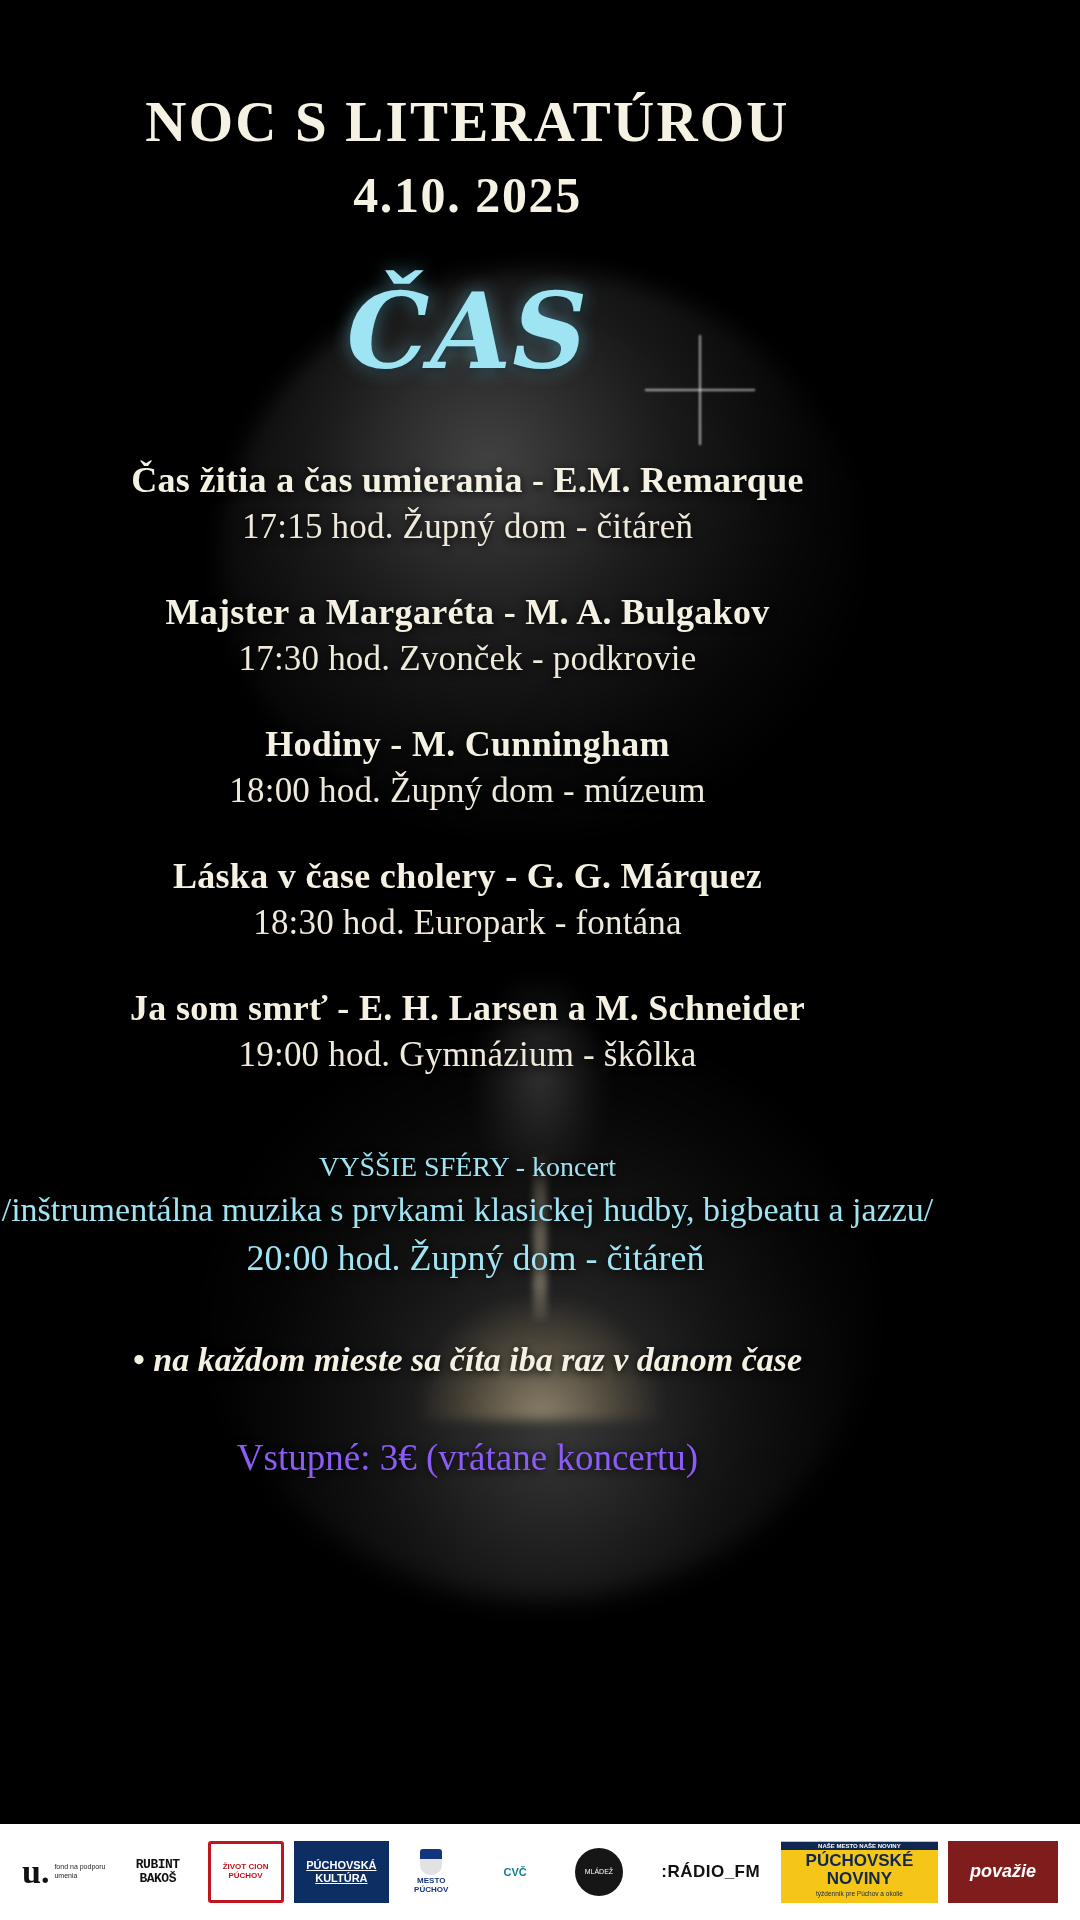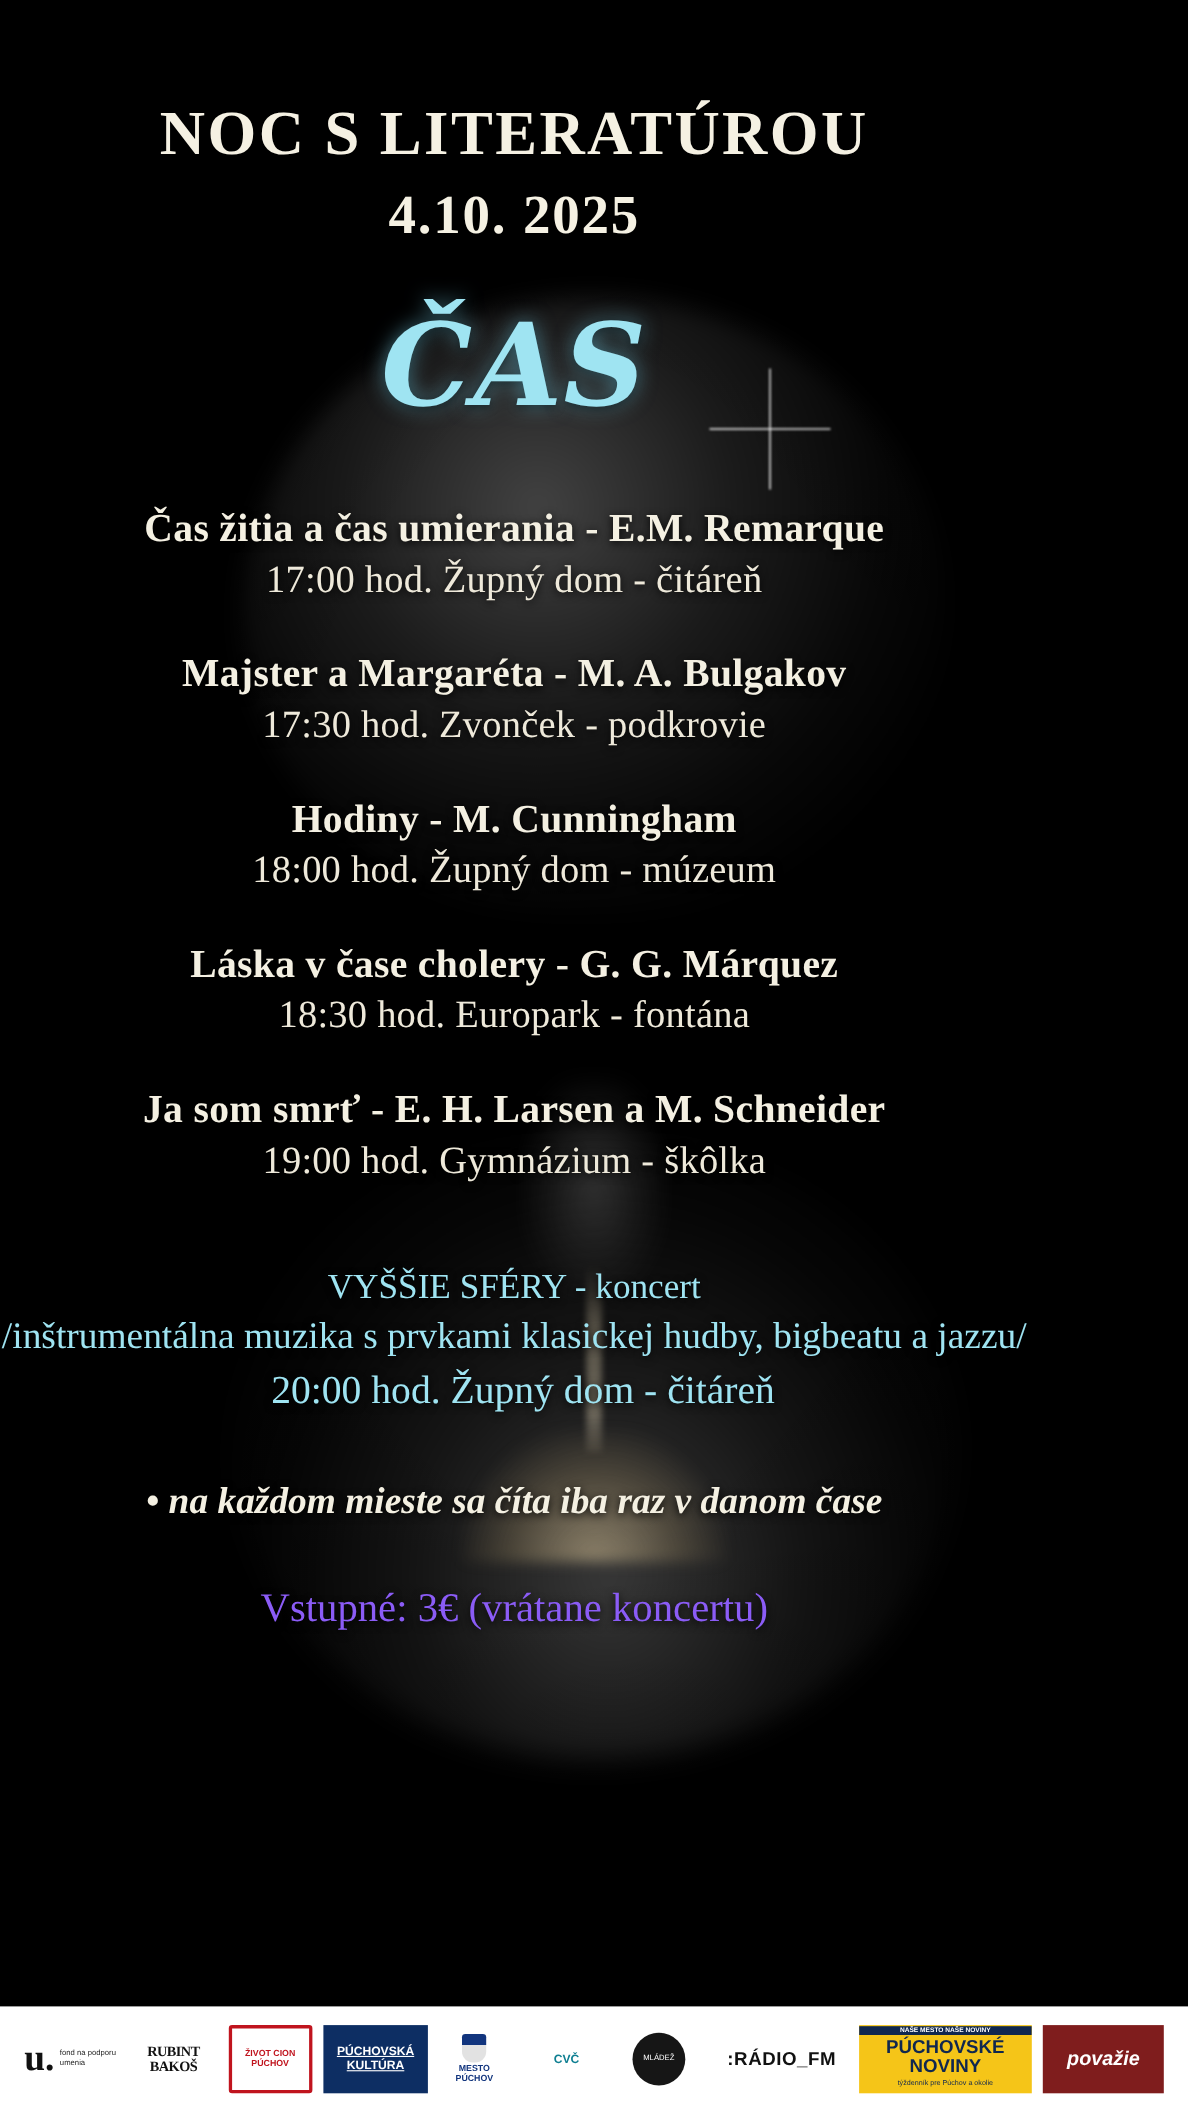--- a/index.html
+++ b/index.html
@@ -188,21 +188,21 @@
     letter-spacing: 0.2px;
     text-shadow: 0 2px 8px rgba(0,0,0,0.95);
   }
 
   .concert {
     margin-top: 76px;
     color: #9fe4f2;
     font-family: "Liberation Serif", serif;
     text-shadow: 0 2px 8px rgba(0,0,0,0.95);
   }
-  .concert-line-1 { font-size: 32px; }
+  .concert-line-1 { font-size: 28px; }
   .concert-line-2 { font-size: 34px; margin-top: 6px; line-height: 1.22; }
   .concert-line-3 { font-size: 36px; margin-top: 6px; padding-left: 16px; }
 
   .note {
     margin-top: 62px;
     font-family: "Liberation Serif", serif;
     font-style: italic;
     font-weight: bold;
     font-size: 34px;
     color: #f4f0e2;
@@ -259,21 +259,21 @@
   }
   .logo-box {
     border: 2px solid #111;
     color: #111;
     font-weight: bold;
     font-size: 9px;
     text-align: center;
     line-height: 1.1;
     padding: 4px 5px;
   }
-  .logo-bakos { width: 80px; font-family: Liberation Serif, serif; border: none; font-size: 13px; letter-spacing: -0.5px; }
+  .logo-bakos { width: 80px; font-family: Liberation Mono, monospace; border: none; font-size: 13px; letter-spacing: -0.5px; }
   .logo-red {
     width: 76px;
     border: 3px solid #c0141e;
     color: #c0141e;
     font-size: 8px;
     border-radius: 3px;
   }
   .logo-puchk {
     width: 96px;
     background: #0d2e63;
@@ -334,21 +334,21 @@
   <div class="content">
 
     <div class="title-main">NOC S LITERATÚROU</div>
     <div class="title-date">4.10. 2025</div>
     <div class="title-theme">ČAS</div>
 
     <div class="program">
 
       <div class="program-item">
         <div class="item-title">Čas žitia a čas umierania - E.M. Remarque</div>
-        <div class="item-place">17:00 hod. Župný dom - čitáreň</div>
+        <div class="item-place">17:15 hod. Župný dom - čitáreň</div>
       </div>
 
       <div class="program-item">
         <div class="item-title">Majster a Margaréta - M. A. Bulgakov</div>
         <div class="item-place">17:30 hod. Zvonček - podkrovie</div>
       </div>
 
       <div class="program-item">
         <div class="item-title">Hodiny - M. Cunningham</div>
         <div class="item-place">18:00 hod. Župný dom - múzeum</div>

